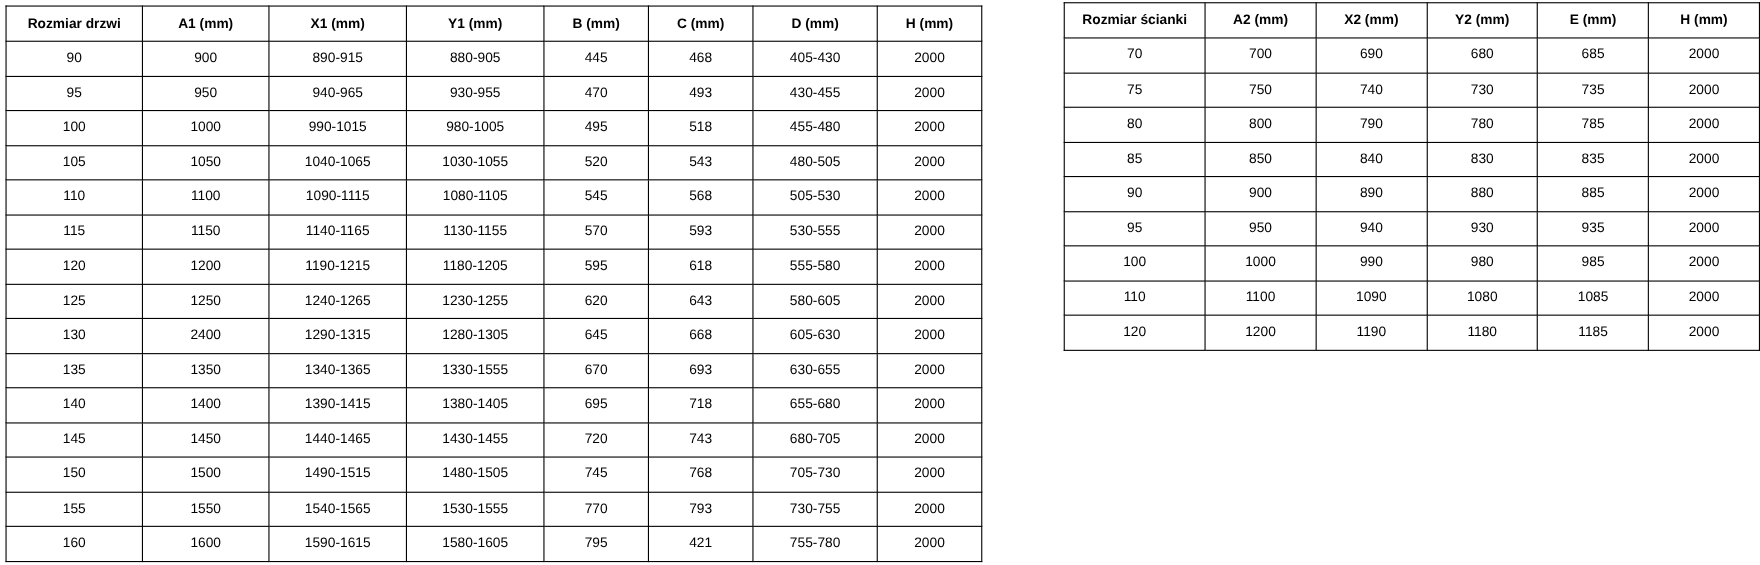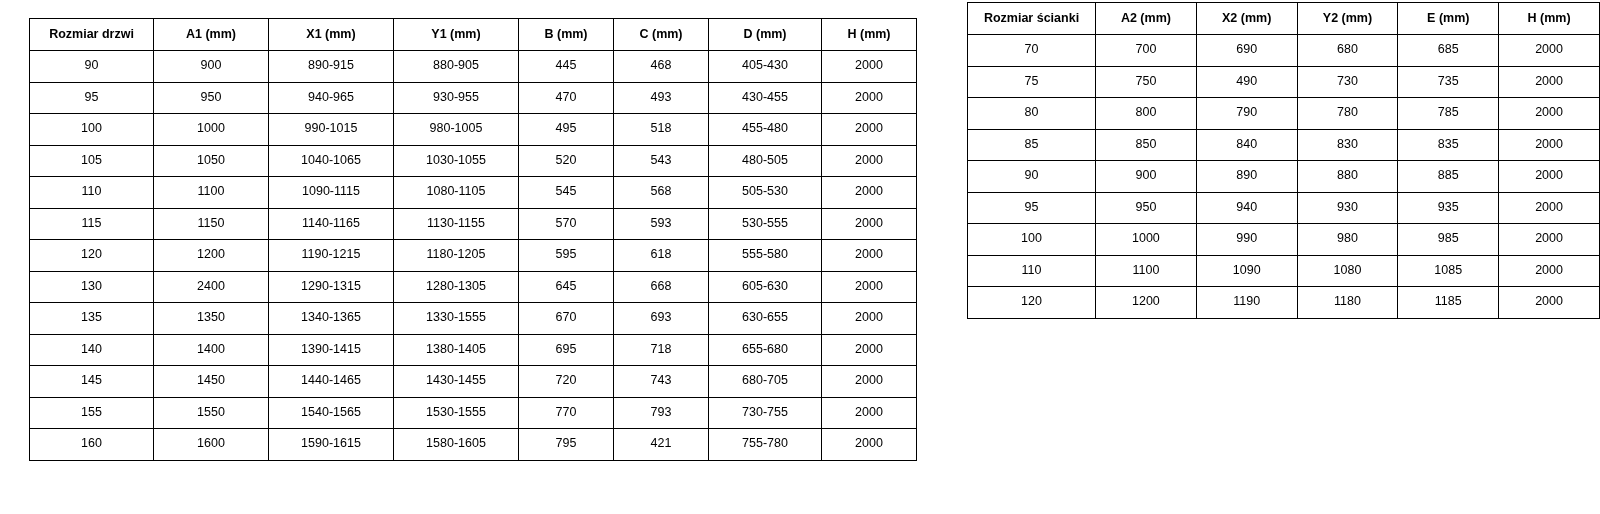--- a/index.html
+++ b/index.html
@@ -17,22 +17,21 @@
   .page {
     position: relative;
     width: 1600px;
     height: 514px;
   }
   .table-wrap {
     position: absolute;
   }
   #doors-wrap {
     left: 5px;
-    top: 18px;
-    margin-left: 24px;
+    top: 5px;
   }
   #walls-wrap {
     left: 932px;
     top: 2px;
     margin-left: 35px;
   }
   table.grid {
     border-collapse: collapse;
     table-layout: fixed;
   }
@@ -164,20 +163,30 @@
           <td>120</td>
           <td>1200</td>
           <td>1190-1215</td>
           <td>1180-1205</td>
           <td>595</td>
           <td>618</td>
           <td>555-580</td>
           <td>2000</td>
         </tr>
         <tr>
+          <td>125</td>
+          <td>1250</td>
+          <td>1240-1265</td>
+          <td>1230-1255</td>
+          <td>620</td>
+          <td>643</td>
+          <td>580-605</td>
+          <td>2000</td>
+        </tr>
+        <tr>
           <td>130</td>
           <td>2400</td>
           <td>1290-1315</td>
           <td>1280-1305</td>
           <td>645</td>
           <td>668</td>
           <td>605-630</td>
           <td>2000</td>
         </tr>
         <tr>
@@ -201,20 +210,30 @@
           <td>2000</td>
         </tr>
         <tr>
           <td>145</td>
           <td>1450</td>
           <td>1440-1465</td>
           <td>1430-1455</td>
           <td>720</td>
           <td>743</td>
           <td>680-705</td>
+          <td>2000</td>
+        </tr>
+        <tr>
+          <td>150</td>
+          <td>1500</td>
+          <td>1490-1515</td>
+          <td>1480-1505</td>
+          <td>745</td>
+          <td>768</td>
+          <td>705-730</td>
           <td>2000</td>
         </tr>
         <tr>
           <td>155</td>
           <td>1550</td>
           <td>1540-1565</td>
           <td>1530-1555</td>
           <td>770</td>
           <td>793</td>
           <td>730-755</td>
@@ -259,21 +278,21 @@
           <td>70</td>
           <td>700</td>
           <td>690</td>
           <td>680</td>
           <td>685</td>
           <td>2000</td>
         </tr>
         <tr>
           <td>75</td>
           <td>750</td>
-          <td>490</td>
+          <td>740</td>
           <td>730</td>
           <td>735</td>
           <td>2000</td>
         </tr>
         <tr>
           <td>80</td>
           <td>800</td>
           <td>790</td>
           <td>780</td>
           <td>785</td>

